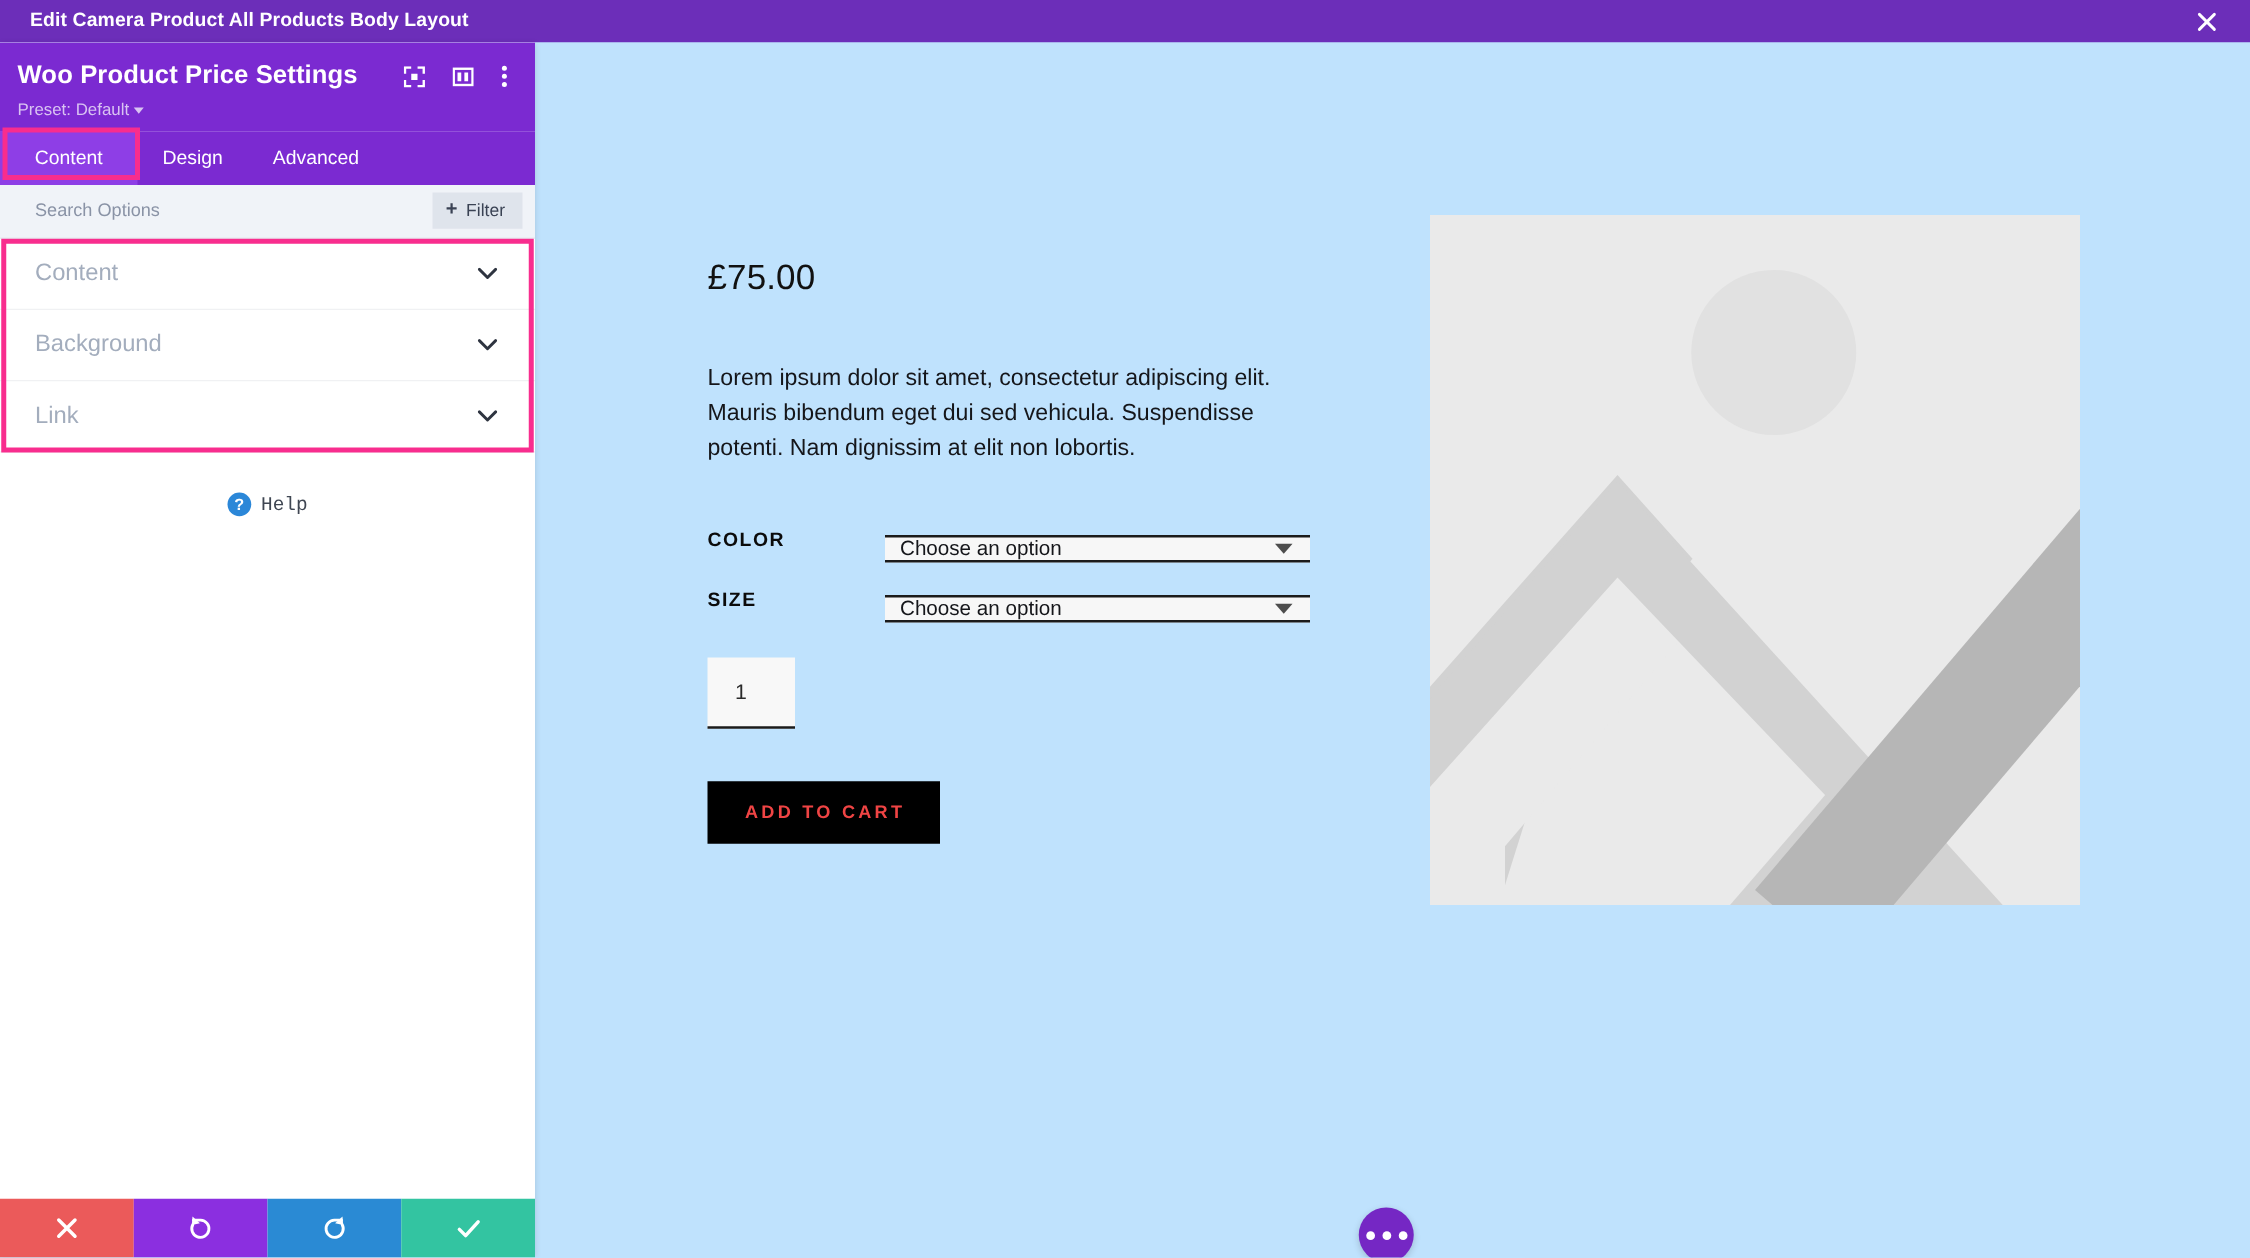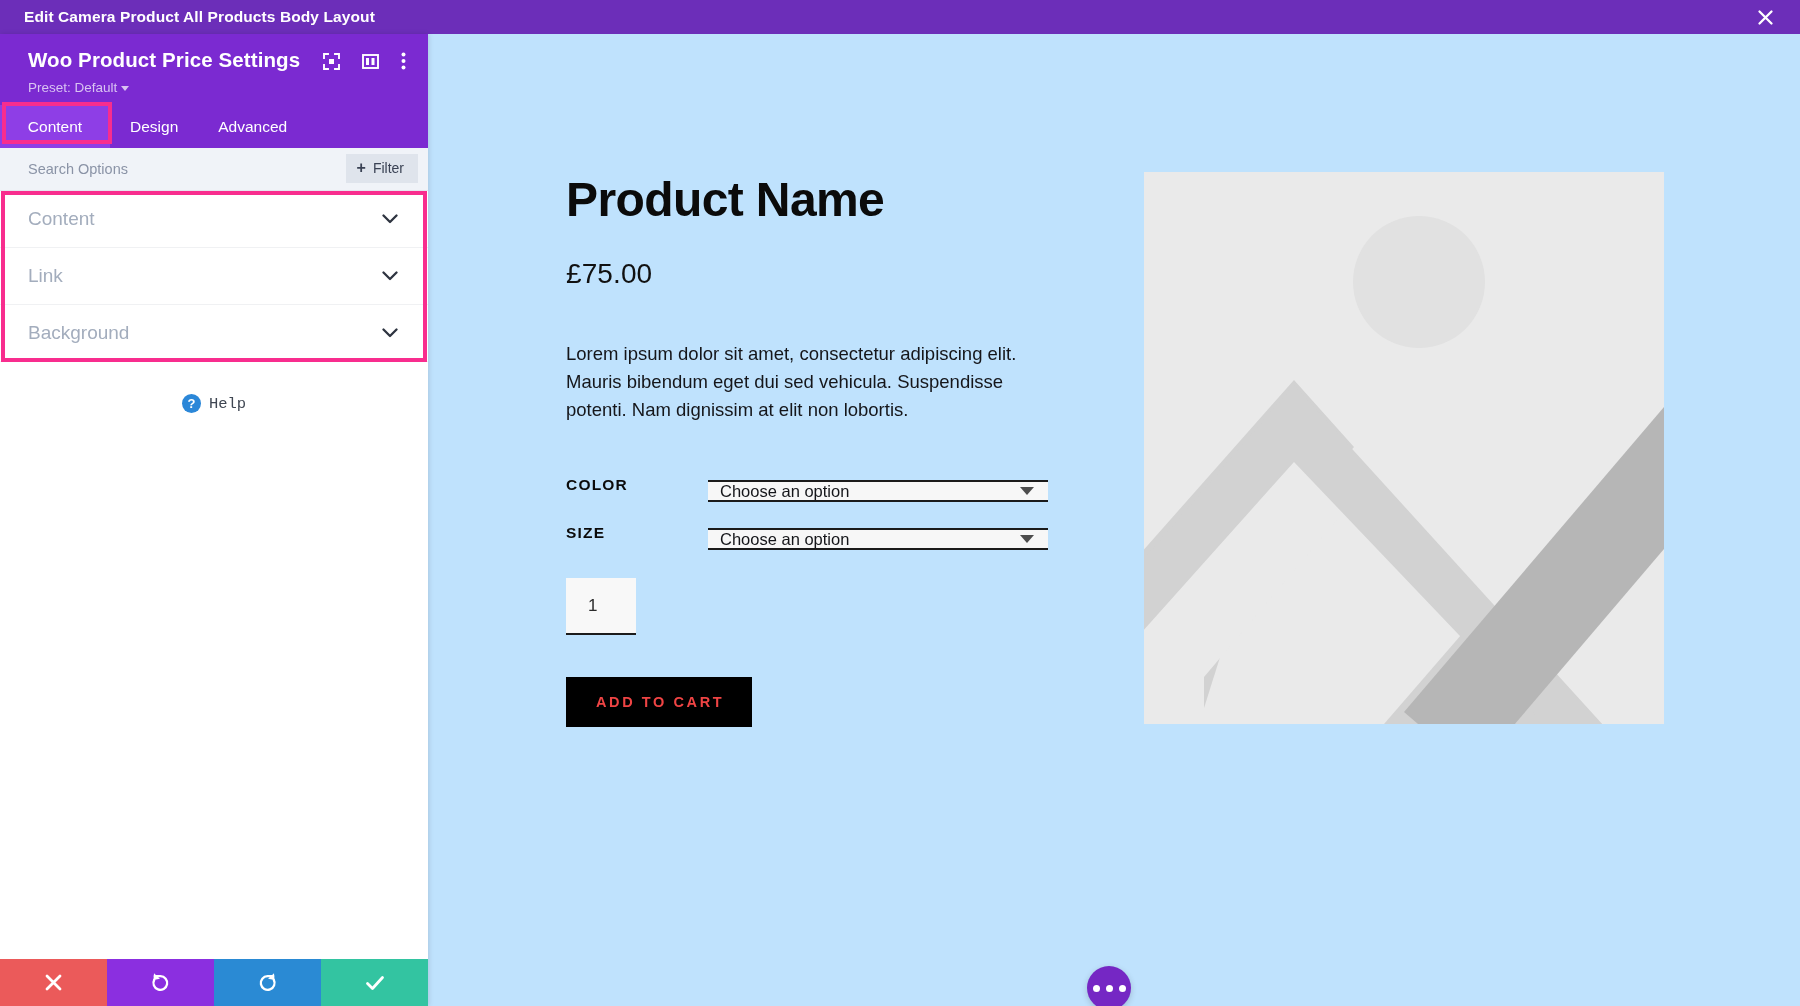--- a/index.html
+++ b/index.html
@@ -108,21 +108,21 @@
   .fab i { width: 7px; height: 7px; border-radius: 50%; background: #fff; display: block; }
 
   
   .panel {
     position: absolute; left: 0; top: 34px; width: 428px; height: 972px;
     background: #ffffff;
     box-shadow: 1px 0 5px rgba(0,0,0,.12);
     display: flex; flex-direction: column;
   }
   .panel-head {
-    background: #7b2ad1; padding: 14px 0 10px 28px; position: relative;
+    background: #7b2ad1; padding: 14px 0 10px 14px; position: relative;
   }
   .panel-title {
     color: #ffffff; font-size: 20.5px; font-weight: bold; letter-spacing: .1px;
   }
   .panel-preset {
     margin-top: 8px; color: #d9c3f2; font-size: 13.5px; cursor: pointer;
   }
   .panel-preset .caret {
     display: inline-block; margin-left: 4px;
     width: 0; height: 0;
@@ -219,21 +219,20 @@
     <div class="titlebar-close">
       <svg width="17" height="17" viewBox="0 0 17 17">
         <path d="M2.5 2.5 L14.5 14.5 M14.5 2.5 L2.5 14.5" stroke="#ffffff" stroke-width="2.3" stroke-linecap="round"></path>
       </svg>
     </div>
   </div>
 
   <div class="canvas">
 
     <div class="product-col">
-      <div class="product-title">Product Name</div>
       <div class="product-price">£75.00</div>
       <div class="product-desc">Lorem ipsum dolor sit amet, consectetur adipiscing elit. Mauris bibendum eget dui sed vehicula. Suspendisse potenti. Nam dignissim at elit non lobortis.</div>
 
       <div class="variations">
         <div class="var-row">
           <div class="var-label">COLOR</div>
           <div class="var-select">
             <span class="val">Choose an option</span>
             <span class="var-caret"></span>
           </div>
@@ -326,35 +325,35 @@
     <div class="accordion-wrap">
       <div class="acc-row">
         <span class="acc-label">Content</span>
         <span class="acc-chev">
           <svg width="16" height="10" viewBox="0 0 16 10">
               <path d="M1.5 1.5 L8 8 L14.5 1.5" stroke="#2e3440" stroke-width="2.3" fill="none" stroke-linecap="round" stroke-linejoin="round"></path>
             </svg>
         </span>
       </div>
       <div class="acc-row">
+        <span class="acc-label">Background</span>
+        <span class="acc-chev">
+          <svg width="16" height="10" viewBox="0 0 16 10">
+              <path d="M1.5 1.5 L8 8 L14.5 1.5" stroke="#2e3440" stroke-width="2.3" fill="none" stroke-linecap="round" stroke-linejoin="round"></path>
+            </svg>
+        </span>
+      </div>
+      <div class="acc-row">
         <span class="acc-label">Link</span>
         <span class="acc-chev">
           <svg width="16" height="10" viewBox="0 0 16 10">
               <path d="M1.5 1.5 L8 8 L14.5 1.5" stroke="#2e3440" stroke-width="2.3" fill="none" stroke-linecap="round" stroke-linejoin="round"></path>
             </svg>
         </span>
       </div>
-      <div class="acc-row">
-        <span class="acc-label">Background</span>
-        <span class="acc-chev">
-          <svg width="16" height="10" viewBox="0 0 16 10">
-              <path d="M1.5 1.5 L8 8 L14.5 1.5" stroke="#2e3440" stroke-width="2.3" fill="none" stroke-linecap="round" stroke-linejoin="round"></path>
-            </svg>
-        </span>
-      </div>
       <div class="accordion-highlight"></div>
     </div>
 
     <div class="help-row">
       <span class="help-icon">?</span>
       <span class="help-label">Help</span>
     </div>
 
     <div class="panel-footer">
       <div class="foot-btn foot-cancel">

